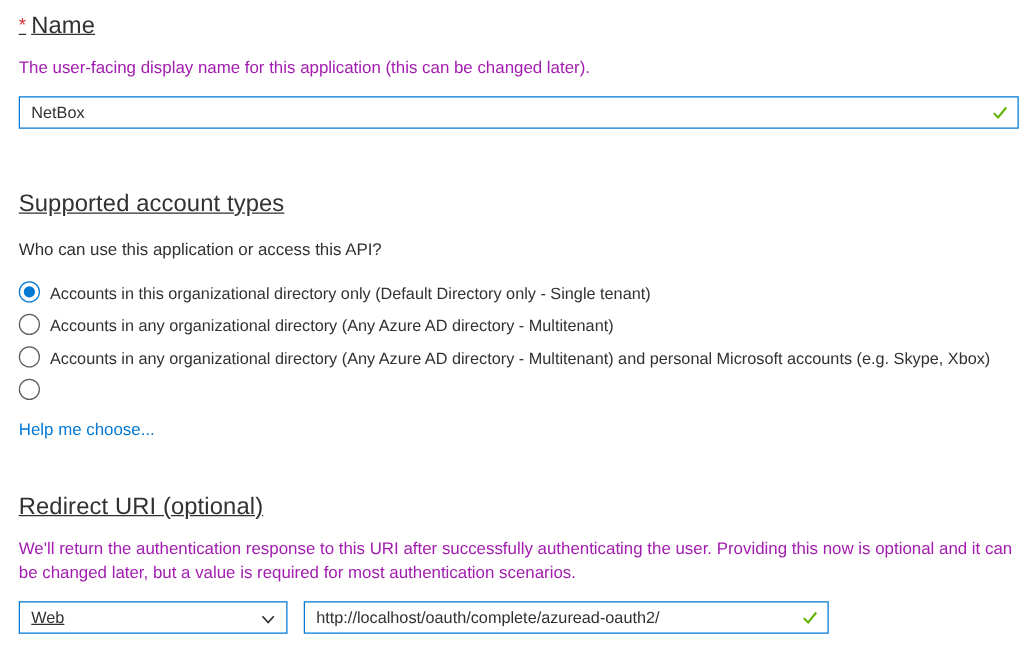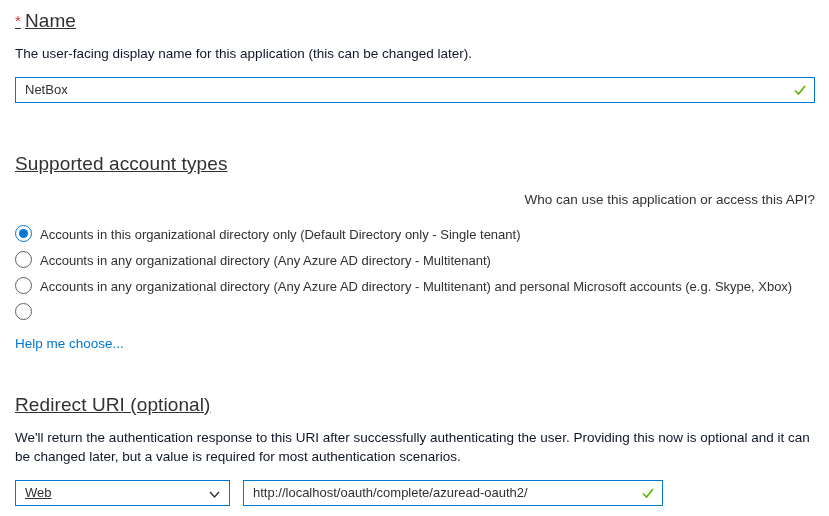--- a/index.html
+++ b/index.html
@@ -24,21 +24,21 @@
     text-decoration: underline;
   }
   .required-asterisk {
     color: #d13438;
     font-size: 15px;
     margin-right: 4px;
     vertical-align: 1px;
   }
   .description {
     font-size: 13.5px;
-    color: #0f172a;
+    color: #a21caf;
     margin-top: 13px;
     line-height: 1.4;
   }
   .text-input-wrap {
     position: relative;
     margin-top: 13px;
     height: 32px;
   }
   .text-input {
     width: 100%;
@@ -56,21 +56,20 @@
     right: 8px;
     top: 6px;
     width: 14px;
     height: 14px;
     pointer-events: none;
   }
   .section-gap-1 { margin-top: 44px; }
   .question {
     font-size: 13.5px;
     margin-top: 17px;
-    text-align: right;
   }
   .radio-group { margin-top: 9px; }
   .radio-row {
     display: flex;
     align-items: flex-end;
     height: 26px;
     cursor: pointer;
   }
   .radio-circle {
     width: 17px;

